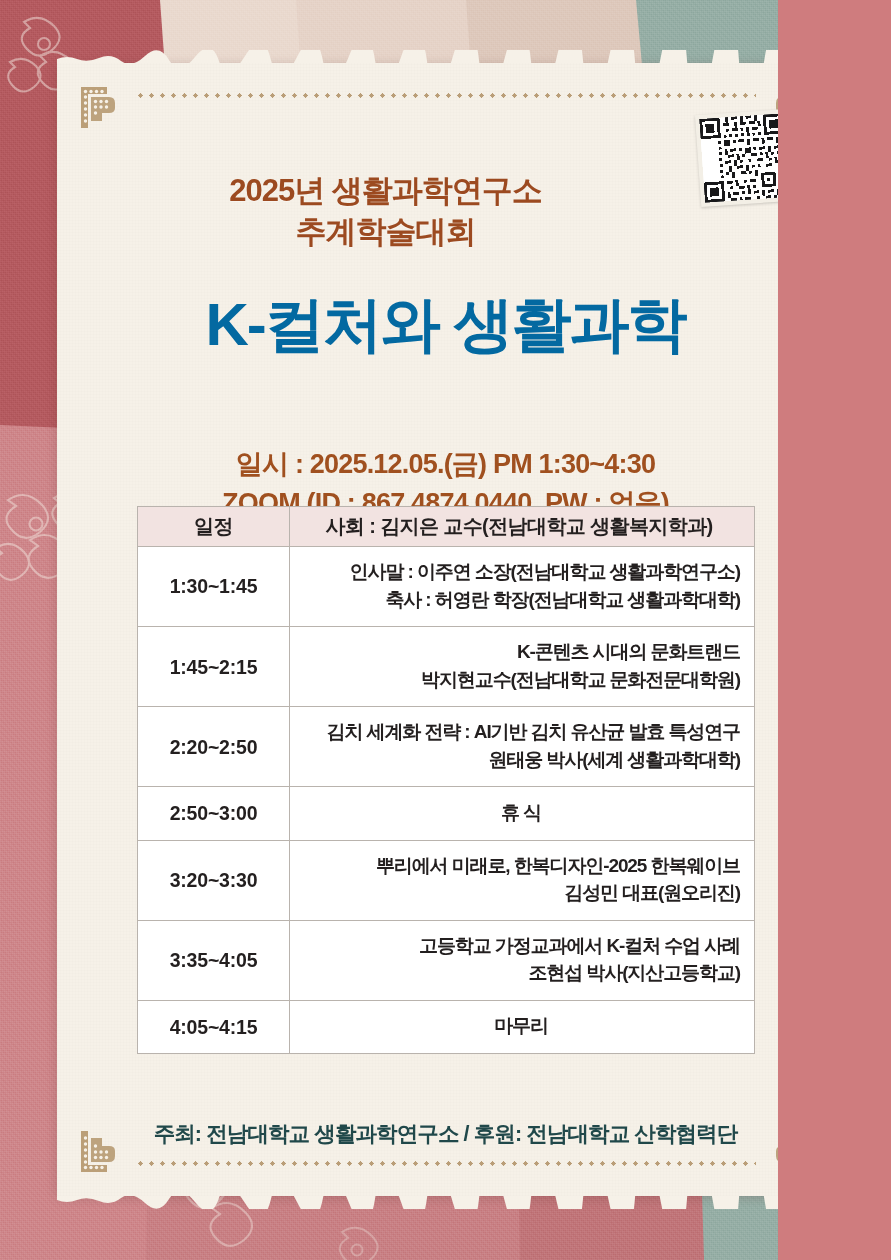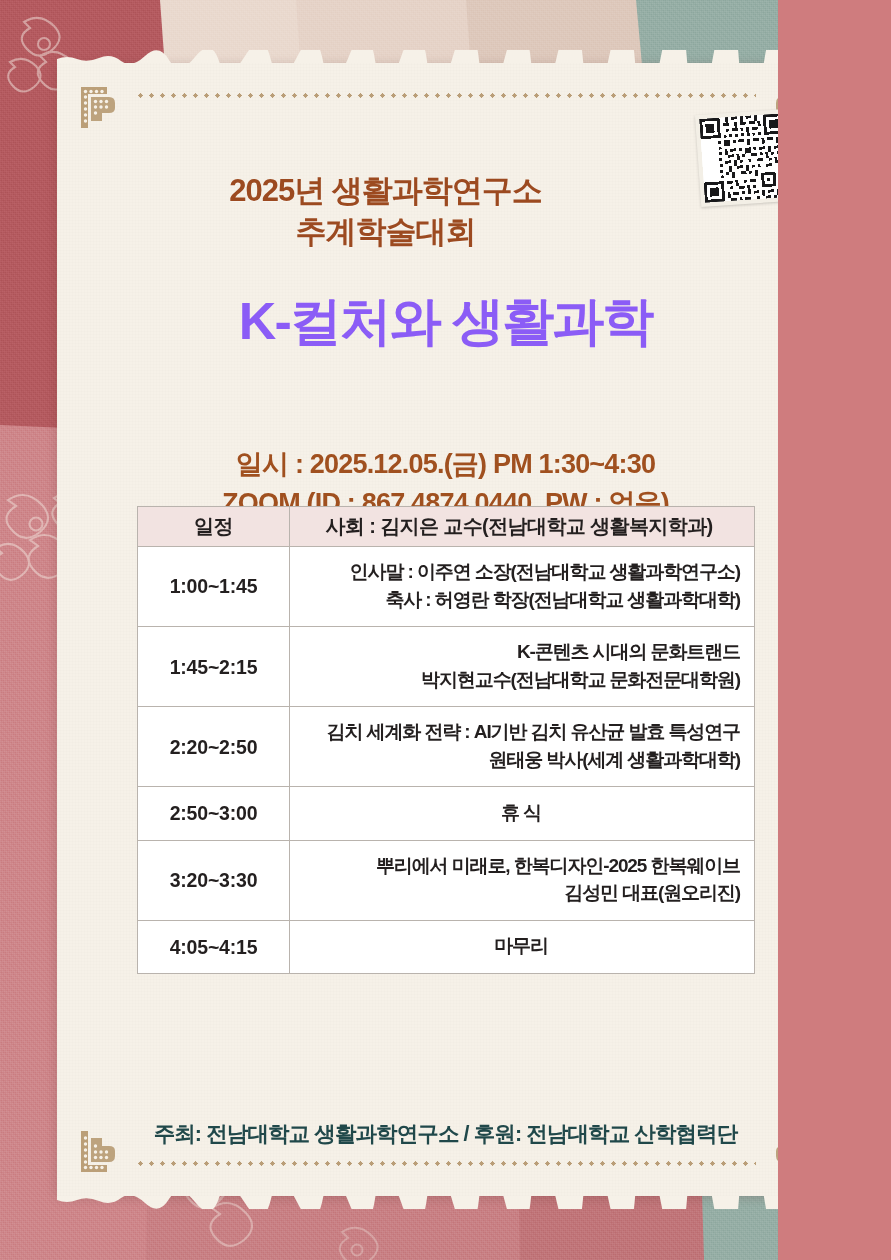--- a/index.html
+++ b/index.html
@@ -71,22 +71,22 @@
     font-size:31px;font-weight:700;line-height:1.32;
     letter-spacing:-1px;
     padding-right:120px;
     text-shadow:0 1px 0 rgba(255,255,255,.35);
   }
   .subtitle .l2{display:block;}
 
   .maintitle{
     position:absolute;left:0;right:0;top:232px;
     text-align:center;
-    color:#8b5cf6;
-    font-size:52px;font-weight:700;line-height:1;
+    color:#0369a1;
+    font-size:60px;font-weight:700;line-height:1;
     letter-spacing:-2px;
   }
 
   .meta{
     position:absolute;left:0;right:0;top:382px;
     text-align:center;
     color:#a0501f;
     font-size:27px;font-weight:700;line-height:1.45;
     letter-spacing:-.8px;
   }
@@ -455,21 +455,21 @@
 
     <table id="schedule">
       <thead>
         <tr>
           <th class="time-h">일정</th>
           <th class="prog-h">사회 : 김지은 교수(전남대학교 생활복지학과)</th>
         </tr>
       </thead>
       <tbody id="schedule-body">
           <tr>
-            <td class="time">1:00~1:45</td>
+            <td class="time">1:30~1:45</td>
             <td class="prog">
               <span class="ln">인사말 : 이주연 소장(전남대학교 생활과학연구소)</span>
               <span class="ln">축사 : 허영란 학장(전남대학교 생활과학대학)</span>
             </td>
           </tr>
           <tr>
             <td class="time">1:45~2:15</td>
             <td class="prog">
               <span class="ln">K-콘텐츠 시대의 문화트랜드</span>
               <span class="ln">박지현교수(전남대학교 문화전문대학원)</span>
@@ -489,20 +489,27 @@
             </td>
           </tr>
           <tr>
             <td class="time">3:20~3:30</td>
             <td class="prog">
               <span class="ln">뿌리에서 미래로, 한복디자인-2025 한복웨이브</span>
               <span class="ln">김성민 대표(원오리진)</span>
             </td>
           </tr>
           <tr>
+            <td class="time">3:35~4:05</td>
+            <td class="prog">
+              <span class="ln">고등학교 가정교과에서 K-컬처 수업 사례</span>
+              <span class="ln">조현섭 박사(지산고등학교)</span>
+            </td>
+          </tr>
+          <tr>
             <td class="time">4:05~4:15</td>
             <td class="prog center">
               <span class="ln">마무리</span>
             </td>
           </tr>
         </tbody>
     </table>
 
     <div class="footer">주최: 전남대학교 생활과학연구소 / 후원: 전남대학교 산학협력단</div>
 

